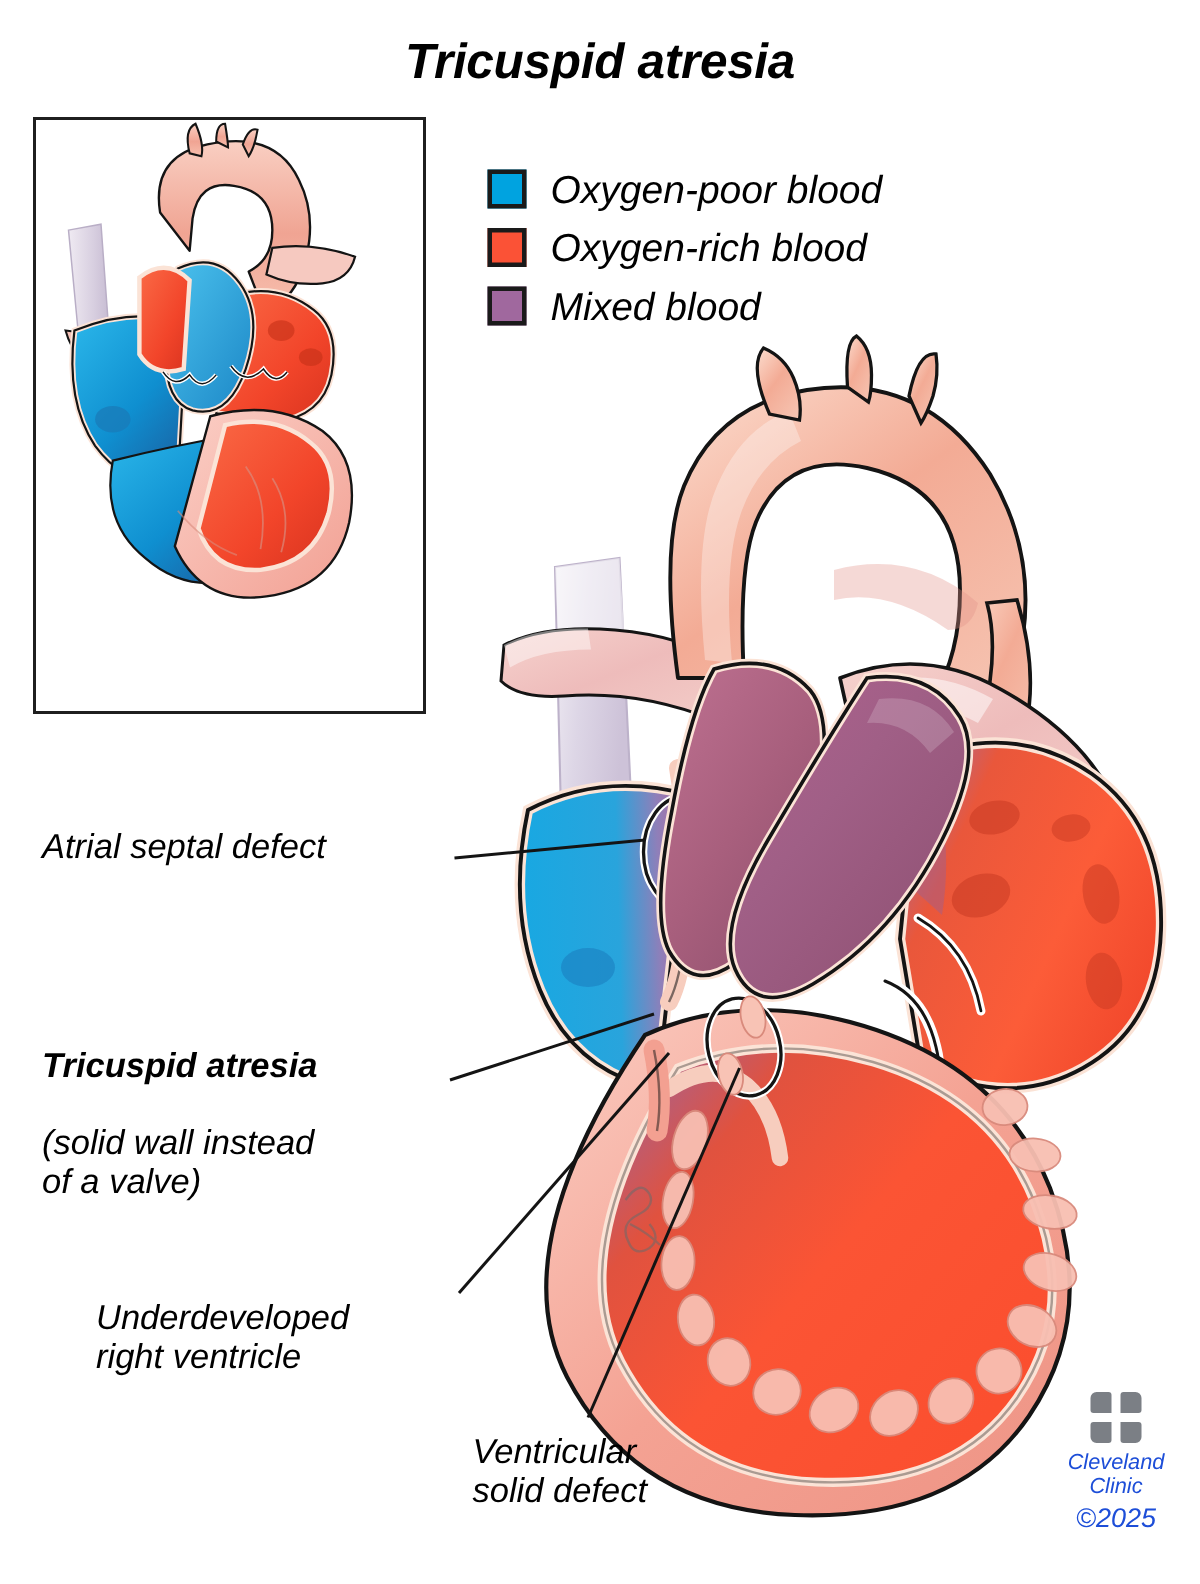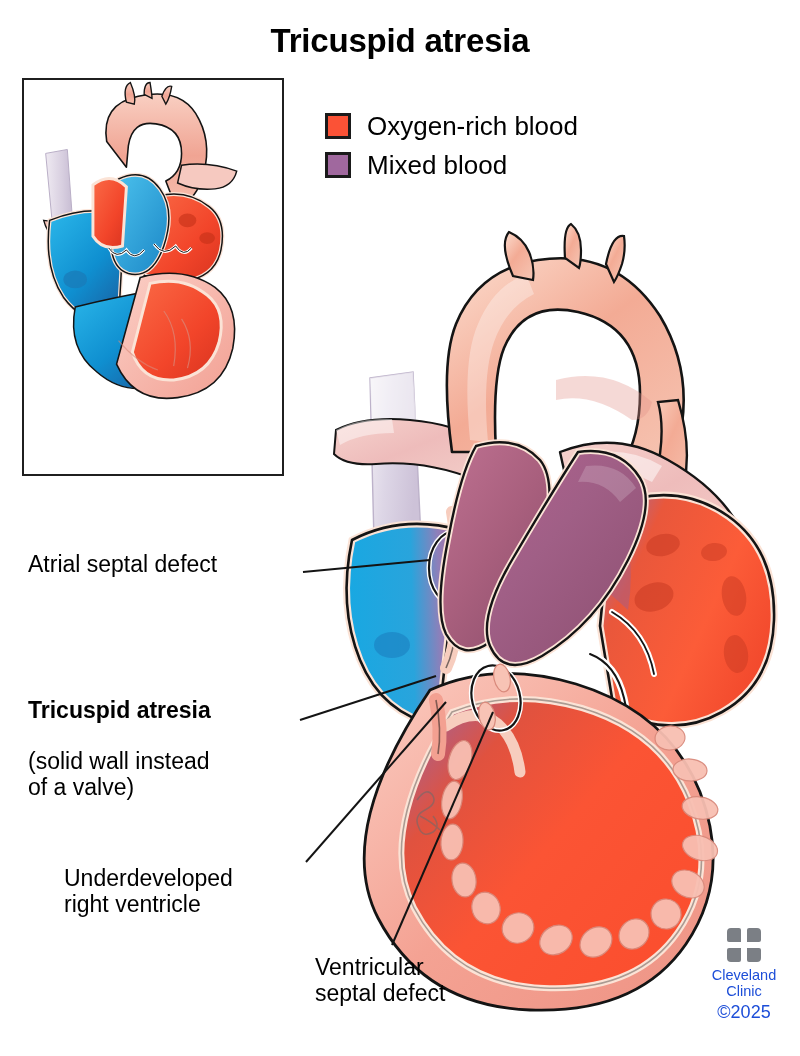--- a/index.html
+++ b/index.html
@@ -14,20 +14,21 @@
     overflow: hidden;
     font-family: "Liberation Sans", sans-serif;
     color: #000000;
   }
 
   #stage {
     position: absolute;
     left: 0; top: 0;
     width: 796px;
     height: 1056px;
+    font-style: italic;
   }
 
   
   .title {
     position: absolute;
     left: 0;
     top: 22px;
     width: 800px;
     text-align: center;
     font-size: 33px;
@@ -148,20 +149,24 @@
   }
 </style>
 </head>
 <body>
 
 <div id="stage">
 
   <div class="title">Tricuspid atresia</div>
 
   <div class="legend">
+    <div class="legend-row">
+      <span class="legend-swatch" style="background:#00a3e0"></span>
+      <span class="legend-label">Oxygen-poor blood</span>
+    </div>
     <div class="legend-row">
       <span class="legend-swatch" style="background:#fb5236"></span>
       <span class="legend-label">Oxygen-rich blood</span>
     </div>
     <div class="legend-row">
       <span class="legend-swatch" style="background:#a0689e"></span>
       <span class="legend-label">Mixed blood</span>
     </div>
   </div>
 
@@ -532,21 +537,21 @@
   <div class="callout bold-head" id="label-tric">
     <span class="hd">Tricuspid atresia</span>
     <span class="sb">(solid wall instead
 of a valve)</span>
   </div>
 
   <div class="callout" id="label-uvent">Underdeveloped
 right ventricle</div>
 
   <div class="callout" id="label-vsd">Ventricular
-septal defect</div>
+solid defect</div>
 
   <div class="cc-logo">
     <div class="cc-mark">
       <span class="cc-sq tl"></span>
       <span class="cc-sq tr"></span>
       <span class="cc-sq bl"></span>
       <span class="cc-sq br"></span>
     </div>
     <div class="cc-name">Cleveland</div>
     <div class="cc-name">Clinic</div>

